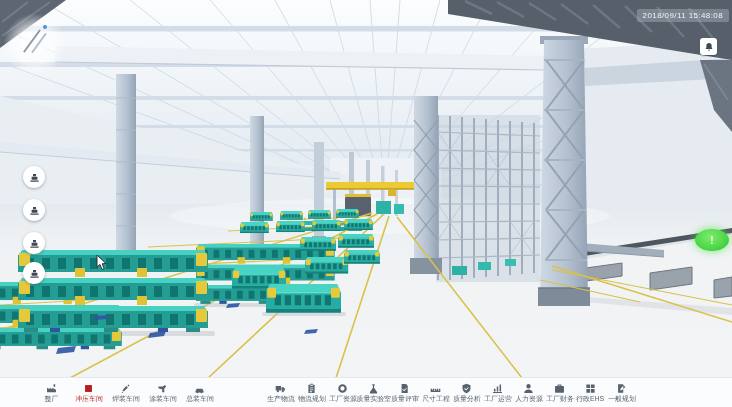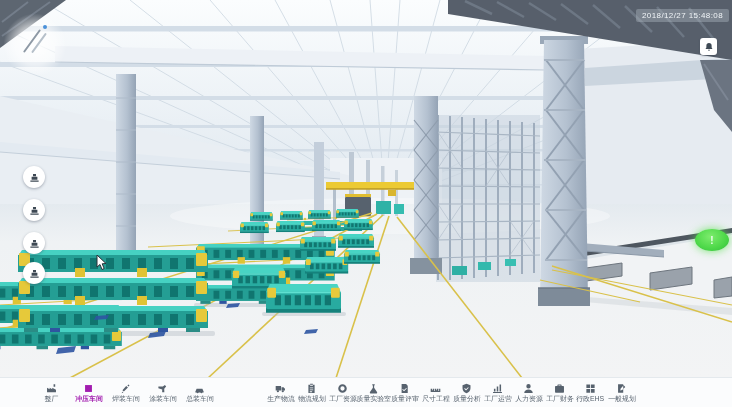--- a/index.html
+++ b/index.html
@@ -34,21 +34,21 @@
   
   #toolbar{position:absolute;left:0;bottom:0;width:732px;height:29px;background:#fbfcfd;
     border-top:1px solid #e4e9ed;display:flex;align-items:center;}
   .tgroup{display:flex;align-items:center;text-align:center;}
   #workshops{margin-left:36px;gap:6px;}
   #modules{margin-left:50px;gap:0;}
   .titem{width:31px;display:flex;flex-direction:column;align-items:center;gap:1px;
     color:#57626e;cursor:pointer;flex:none;}
   .titem svg{width:11px;height:11px;fill:currentColor;}
   .titem .tlabel{font-size:7.5px;line-height:8px;white-space:nowrap;transform:scale(.92);}
-  .titem.active{color:#a21caf;font-weight:bold;}
+  .titem.active{color:#b91c1c;}
 </style>
 </head>
 <body>
 
 <div id="app">
 
   <div id="scene-wrap">
   <svg viewBox="0 0 732 378" width="732" height="378">
     <defs>
       <linearGradient id="ceil" x1="0" y1="0" x2="0" y2="1">
@@ -407,21 +407,21 @@
     <g fill="#2e55a2" opacity=".9">
       <polygon points="150,333 166,331 164,336 148,338"></polygon>
       <polygon points="96,316 109,315 107,319 94,320"></polygon>
       <polygon points="228,304 240,303 238,307 226,308"></polygon>
       <polygon points="58,348 76,346 74,352 56,354"></polygon>
       <polygon points="306,330 318,329 316,333 304,334"></polygon>
     </g>
   </svg>
   </div>
 
-  <div class="timestamp">2018/12/27 15:48:08</div>
+  <div class="timestamp">2018/09/11 15:48:08</div>
 
   <div class="bell-btn">
     <svg viewBox="0 0 16 16">
         <path fill-rule="evenodd" d="M8 1.6a4.2 4.2 0 014.2 4.2v3l1.4 2.4H2.4L3.8 8.8v-3A4.2 4.2 0 018 1.6zM6.4 12.4h3.2a1.6 1.6 0 01-3.2 0z"></path>
       </svg>
   </div>
 
   <div class="compass">
     <div class="needle n1"></div>
     <div class="needle n2"></div>

